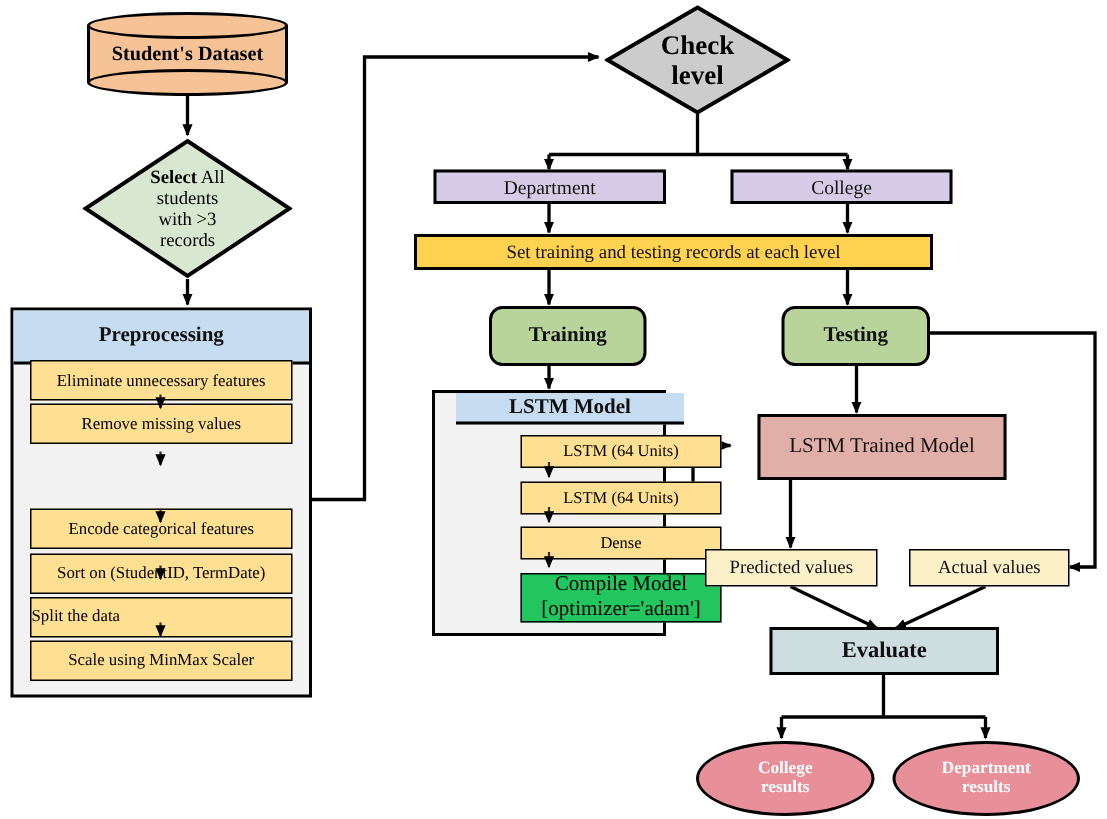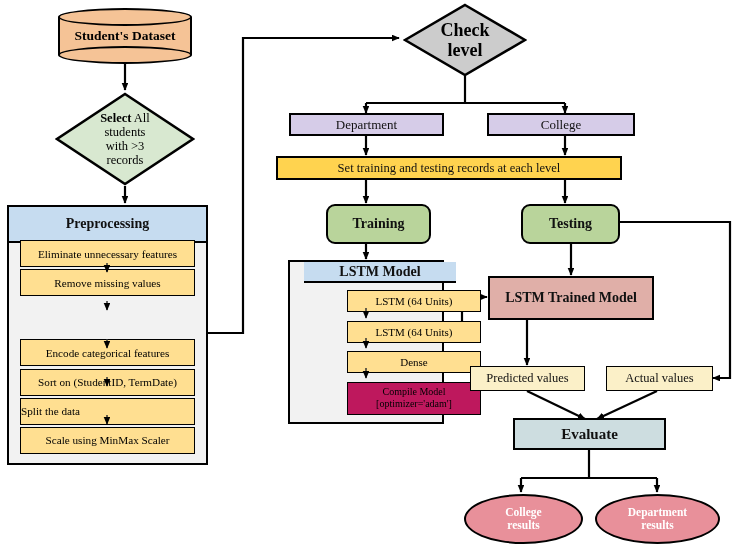--- a/index.html
+++ b/index.html
@@ -180,35 +180,35 @@
     <div style="position:absolute;left:0;top:21px;width:100%;height:calc(100% - 21px);padding:7px 9px;box-sizing:border-box;display:flex;flex-direction:column;justify-content:space-between;margin-left:48px;">
       <div class="rect thin" style="background:#ffdf91;height:20px;display:flex;align-items:center;justify-content:center;font-size:11px;">
           <span>LSTM (64 Units)</span>
         </div>
       <div class="rect thin" style="background:#ffdf91;height:20px;display:flex;align-items:center;justify-content:center;font-size:11px;">
           <span>LSTM (64 Units)</span>
         </div>
       <div class="rect thin" style="background:#ffdf91;height:20px;display:flex;align-items:center;justify-content:center;font-size:11px;">
           <span>Dense</span>
         </div>
-      <div class="rect thin" style="background:#be185d;height:31px;display:flex;flex-direction:column;align-items:center;justify-content:center;font-size:10px;line-height:1.25;">
+      <div class="rect thin" style="background:#22c55e;height:31px;display:flex;flex-direction:column;align-items:center;justify-content:center;font-size:14px;line-height:1.25;">
         <span>Compile Model</span>
         <span>[optimizer='adam']</span>
       </div>
     </div>
   </div>
   <svg style="position:absolute;left:288px;top:260px;width:156px;height:164px;" viewBox="0 0 156 164">
     <g stroke="#333" stroke-width="1.5" fill="none">
       <path d="M78,48 L78,58" marker-end="url(#ah)"></path>
       <path d="M78,78 L78,88" marker-end="url(#ah)"></path>
       <path d="M78,108 L78,118" marker-end="url(#ah)"></path>
     </g>
   </svg>
 
-  <div class="node rect" style="left:488px;top:276px;width:166px;height:44px;background:#e0afa8;font-size:14px;font-weight:bold;">
+  <div class="node rect" style="left:505px;top:276px;width:166px;height:44px;background:#e0afa8;font-size:14px;font-weight:normal;">
       <span>LSTM Trained Model</span>
     </div>
 
   <div class="node rect thin" style="left:606px;top:366px;width:107px;height:25px;background:#fbf0c8;font-size:12.5px;">
       <span>Actual values</span>
     </div>
 
   <div class="node rect thin" style="left:470px;top:366px;width:115px;height:25px;background:#fbf0c8;font-size:12.5px;">
       <span>Predicted values</span>
     </div>

